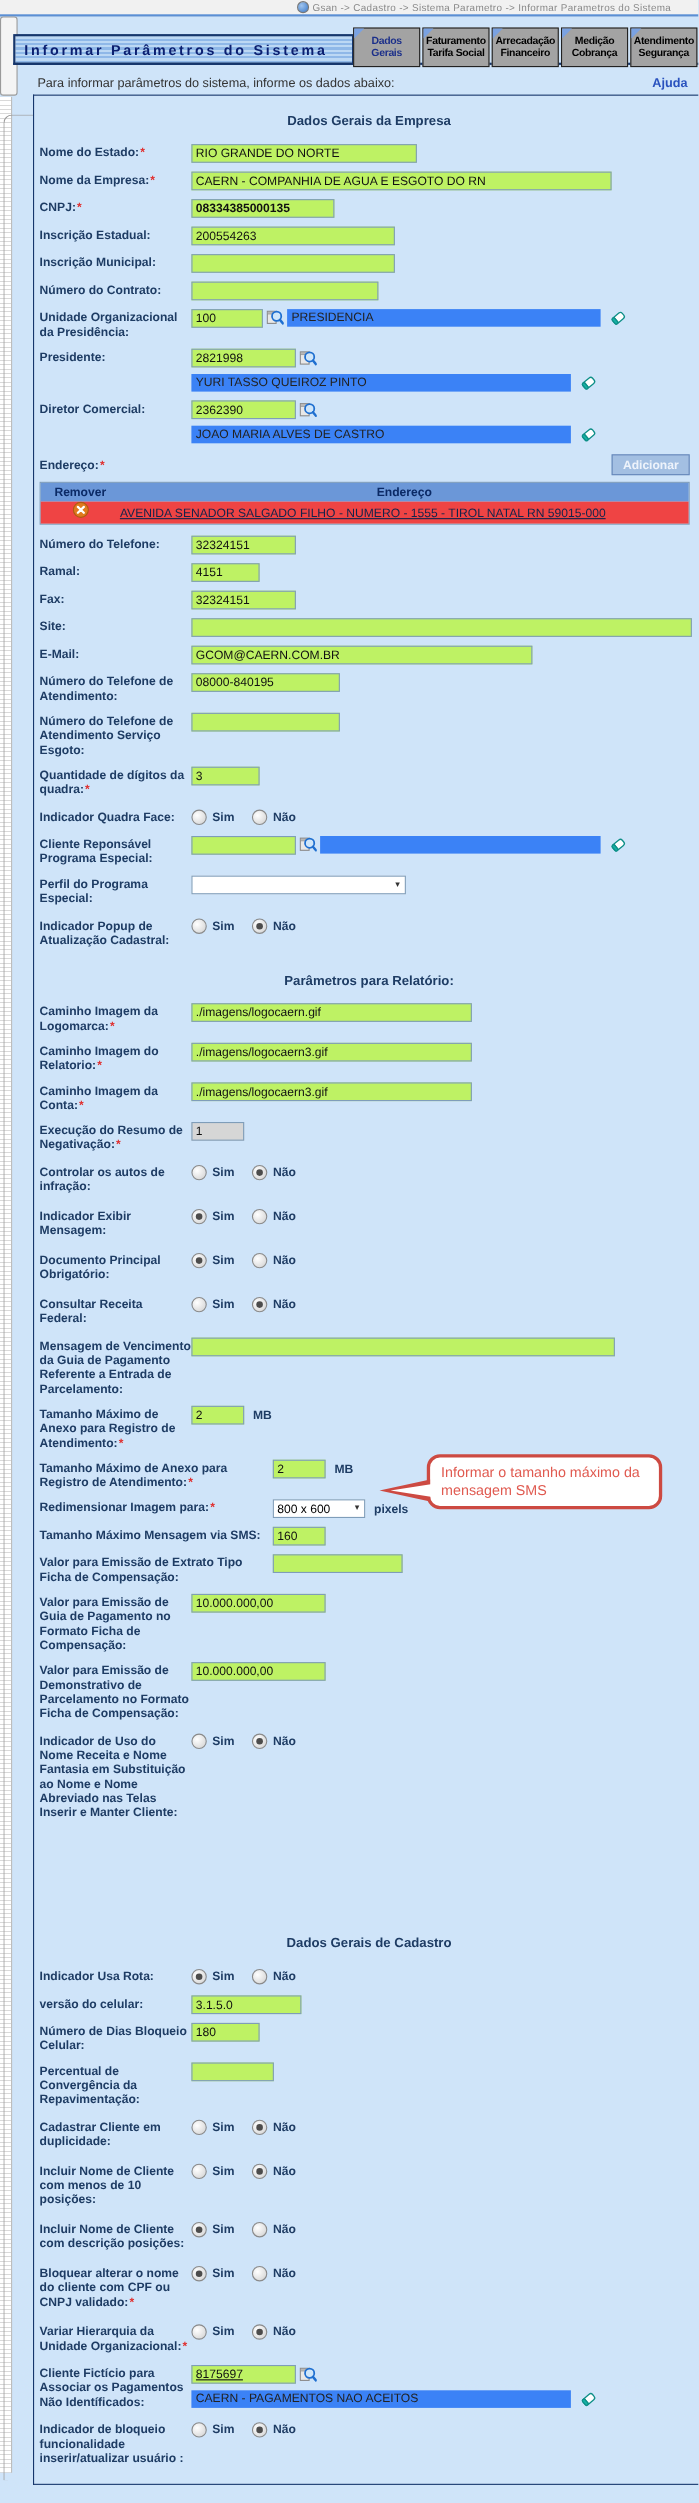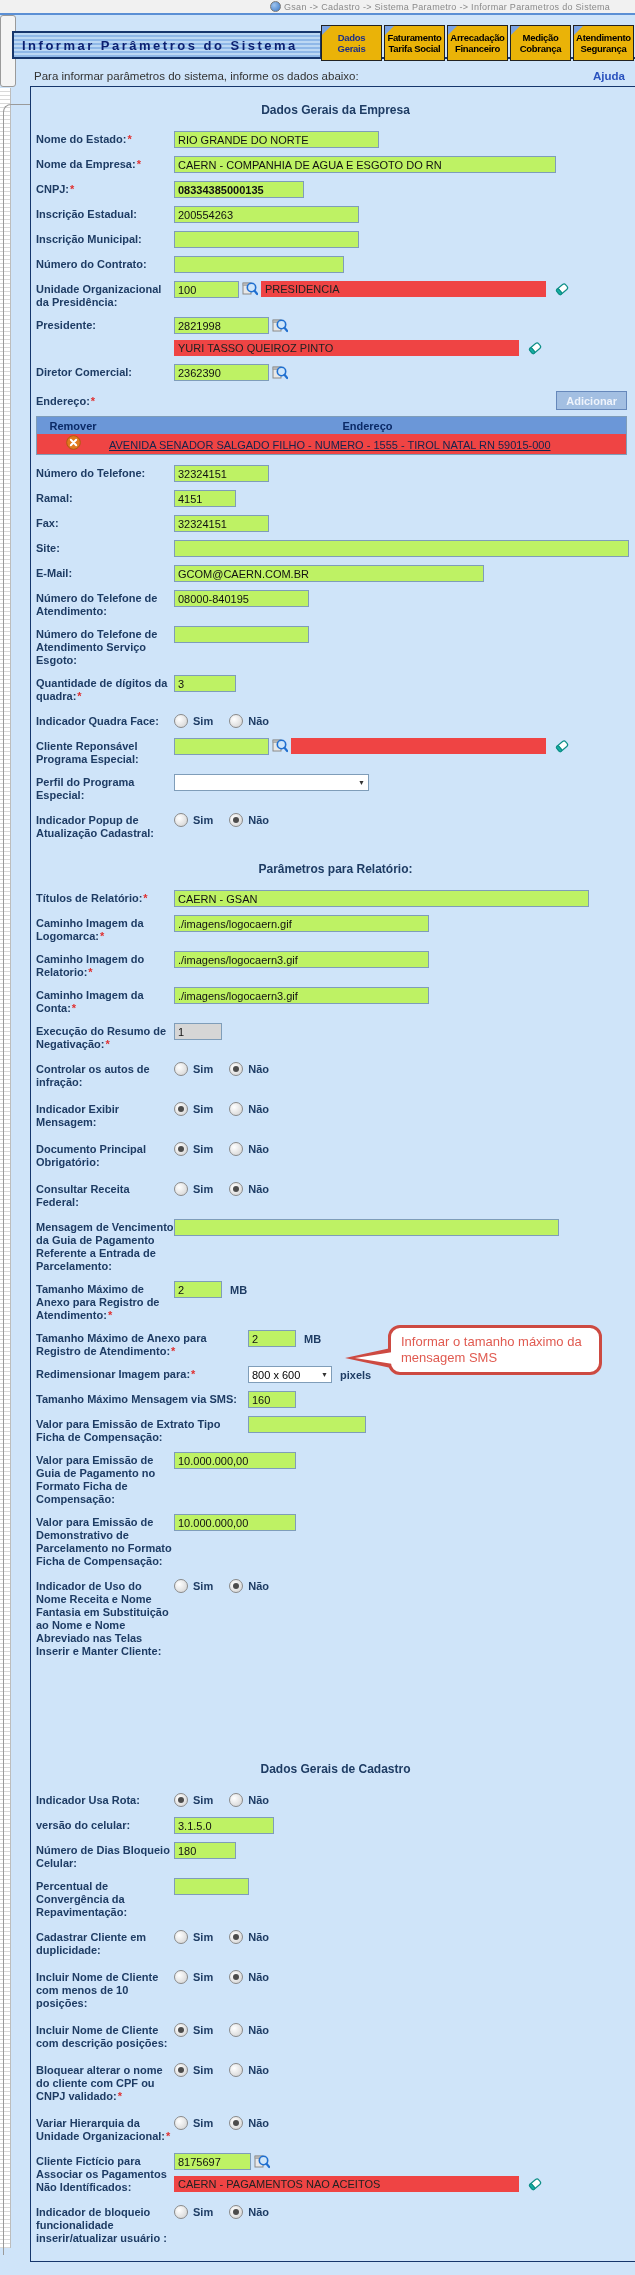--- a/index.html
+++ b/index.html
@@ -15,21 +15,21 @@
   .left-tab{position:absolute;left:0;top:15px;width:14px;height:70px;background:#f4f4f4;border:1px solid #9a9a9a;border-radius:3px;z-index:0;}
   .left-strip{position:absolute;left:0;top:88px;width:10px;height:2160px;background:repeating-linear-gradient(180deg,#ffffff 0 3px,#d9d9d9 3px 4px);border-right:1px solid #bdbdbd;z-index:0;}
   .left-panel-corner{position:absolute;left:3px;top:104px;width:30px;height:2150px;border-left:1px solid #9a9a9a;border-top:1px solid #9a9a9a;border-radius:8px 0 0 0;z-index:0;}
 
   
   .header{position:relative;height:50px;z-index:2;}
   .header::after{content:"";position:absolute;left:12px;right:0;top:42px;height:2px;background:#16366c;}
   .title-bar{position:absolute;left:12px;top:16px;width:306px;height:24px;border:2px solid #16366c;background:repeating-linear-gradient(180deg,#bcd8f4 0 2px,#8fb8e8 2px 4px);display:flex;align-items:center;}
   .title-bar span{font-size:13px;font-weight:700;color:#0b1f70;letter-spacing:2.5px;padding-left:8px;white-space:nowrap;}
   .tabs{position:absolute;left:321px;top:10px;display:flex;gap:2px;z-index:3;}
-  .tab{position:relative;width:59px;height:34px;background:#eab308;border:1px solid #222;display:flex;flex-direction:column;align-items:center;justify-content:center;line-height:11px;font-size:9.5px;font-weight:700;color:#000;letter-spacing:-0.3px;cursor:pointer;flex:none;}
+  .tab{position:relative;width:59px;height:34px;background:#a3a3a3;border:1px solid #222;display:flex;flex-direction:column;align-items:center;justify-content:center;line-height:11px;font-size:9.5px;font-weight:700;color:#000;letter-spacing:-0.3px;cursor:pointer;flex:none;}
   .tab .fold{position:absolute;left:0;top:0;width:0;height:0;border-top:9px solid #7aa2e2;border-right:9px solid transparent;}
   .tab.active{color:#1b2f8a;}
 
   .intro{display:flex;align-items:center;padding:5px 6px 4px 34px;}
   .intro-text{font-size:11.5px;color:#333;}
   .help-link{margin-left:auto;font-size:11.5px;font-weight:700;color:#2a52be;text-decoration:none;cursor:pointer;padding-right:4px;}
 
   
   .form-box{position:relative;margin-left:30px;border:1px solid #16366c;border-right:none;background:#cfe4f9;padding:0 0 10px 5px;z-index:1;min-height:2120px;box-sizing:border-box;}
   .section-title{text-align:center;font-weight:700;color:#1e3c64;font-size:12px;padding:16px 0 10px 0;}
@@ -40,21 +40,21 @@
   .row.tall{padding-bottom:48px;}
   .lbl{width:138px;flex:none;font-size:11px;line-height:13px;font-weight:700;color:#1e3c64;padding-top:2px;}
   .row.wide .lbl{width:212px;}
   .req{color:#e03030;margin-left:1px;}
   .ctl{flex:1;display:flex;align-items:flex-start;min-width:0;}
   .ctl-col{display:flex;flex-direction:column;gap:6px;}
   .lline{display:flex;align-items:center;}
 
   .ti{border:1px solid #7f9db9;height:17px;font:11px "Liberation Sans",sans-serif;padding:0 3px;background:#bef264;box-sizing:border-box;color:#111;}
   .ti.ro-i{background:#d6d6d6;}
-  .ro{background:#ef4444;height:16px;font-size:11px;line-height:16px;padding:0 4px;box-sizing:border-box;color:#222;overflow:hidden;white-space:nowrap;}
+  .ro{background:#3b82f6;height:16px;font-size:11px;line-height:16px;padding:0 4px;box-sizing:border-box;color:#222;overflow:hidden;white-space:nowrap;}
   .unit{font-weight:700;color:#1e3c64;font-size:11px;margin-left:8px;padding-top:3px;}
 
   .fsel{border:1px solid #7f9db9;height:17px;background:#fff;display:inline-flex;align-items:center;justify-content:space-between;font-size:11px;padding:0 3px;box-sizing:border-box;cursor:pointer;}
   .fsel-a{font-size:7px;color:#333;margin-left:4px;}
 
   .icon-btn{display:inline-block;width:16px;height:16px;margin:0 3px;cursor:pointer;flex:none;}
   .eraser{margin-left:8px;}
 
   .rgroup{display:flex;align-items:center;padding-top:1px;}
   .ropt{display:flex;align-items:center;margin-right:16px;}
@@ -222,20 +222,30 @@
             <div class="ctl-col">
               <div class="lline">
                 <input class="ti" type="text" value="2362390" style="width: 95px;">
                 <span class="icon-btn"><svg width="16" height="15" viewBox="0 0 16 15">
                     <rect x="1" y="2" width="8" height="11" fill="#e8e8e8" stroke="#8a8a8a"></rect>
                     <rect x="1" y="2" width="8" height="2.5" fill="#b8b8b8" stroke="#8a8a8a" stroke-width=".5"></rect>
                     <circle cx="9.5" cy="6.5" r="4.2" fill="#cfe6fa" stroke="#1f6fd0" stroke-width="1.6"></circle>
                     <line x1="12.5" y1="9.8" x2="15.2" y2="13" stroke="#1f6fd0" stroke-width="2.2" stroke-linecap="round"></line>
                   </svg></span>
               </div>
+              <div class="lline">
+                <div class="ro" style="width: 345px;">JOAO MARIA ALVES DE CASTRO</div>
+                <span class="icon-btn eraser"><svg width="16" height="16" viewBox="0 0 16 16">
+                    <g transform="rotate(-40 8 8)">
+                      <rect x="2.5" y="5" width="11" height="6.5" rx="2.2" fill="#ffffff" stroke="#0e8f87" stroke-width="1.2"></rect>
+                      <line x1="5.4" y1="5" x2="5.4" y2="11.5" stroke="#0e8f87"></line>
+                      <rect x="2.5" y="5" width="2.8" height="6.5" rx="1.3" fill="#16b2a6" stroke="#0e8f87" stroke-width="1.2"></rect>
+                    </g>
+                  </svg></span>
+              </div>
             </div>
           </div>
         </div>
         <div>
           <div class="addr-head">
             <div class="lbl"><span>Endereço:</span><span class="req">*</span></div>
             <button class="addr-btn">Adicionar</button>
           </div>
           <div class="tbl">
             <div class="tbl-h">
@@ -353,26 +363,20 @@
               </span>
               <span class="ropt">
                 <span class="rb sel"></span>
                 <span class="rlab">Não</span>
               </span>
             </span>
           </div>
         </div>
         <div class="section-title">Parâmetros para Relatório:</div>
         <div class="row">
-          <div class="lbl"><span>Títulos de Relatório:</span><span class="req">*</span></div>
-          <div class="ctl">
-            <input class="ti" type="text" value="CAERN - GSAN" style="width: 415px;">
-          </div>
-        </div>
-        <div class="row">
           <div class="lbl"><span>Caminho Imagem da Logomarca:</span><span class="req">*</span></div>
           <div class="ctl">
             <input class="ti" type="text" value="./imagens/logocaern.gif" style="width: 255px;">
           </div>
         </div>
         <div class="row">
           <div class="lbl"><span>Caminho Imagem do Relatorio:</span><span class="req">*</span></div>
           <div class="ctl">
             <input class="ti" type="text" value="./imagens/logocaern3.gif" style="width: 255px;">
           </div>
@@ -627,21 +631,21 @@
                 <span class="rlab">Não</span>
               </span>
             </span>
           </div>
         </div>
         <div class="row">
           <div class="lbl"><span>Cliente Fictício para Associar os Pagamentos Não Identíficados:</span></div>
           <div class="ctl">
             <div class="ctl-col">
               <div class="lline">
-                <input class="ti" type="text" value="8175697" style="width: 77px;">
+                <input class="ti" type="text" value="8175697" style="width: 95px; text-decoration: underline;">
                 <span class="icon-btn"><svg width="16" height="15" viewBox="0 0 16 15">
                     <rect x="1" y="2" width="8" height="11" fill="#e8e8e8" stroke="#8a8a8a"></rect>
                     <rect x="1" y="2" width="8" height="2.5" fill="#b8b8b8" stroke="#8a8a8a" stroke-width=".5"></rect>
                     <circle cx="9.5" cy="6.5" r="4.2" fill="#cfe6fa" stroke="#1f6fd0" stroke-width="1.6"></circle>
                     <line x1="12.5" y1="9.8" x2="15.2" y2="13" stroke="#1f6fd0" stroke-width="2.2" stroke-linecap="round"></line>
                   </svg></span>
               </div>
               <div class="lline">
                 <div class="ro" style="width: 345px;">CAERN - PAGAMENTOS NAO ACEITOS</div>
                 <span class="icon-btn eraser"><svg width="16" height="16" viewBox="0 0 16 16">

